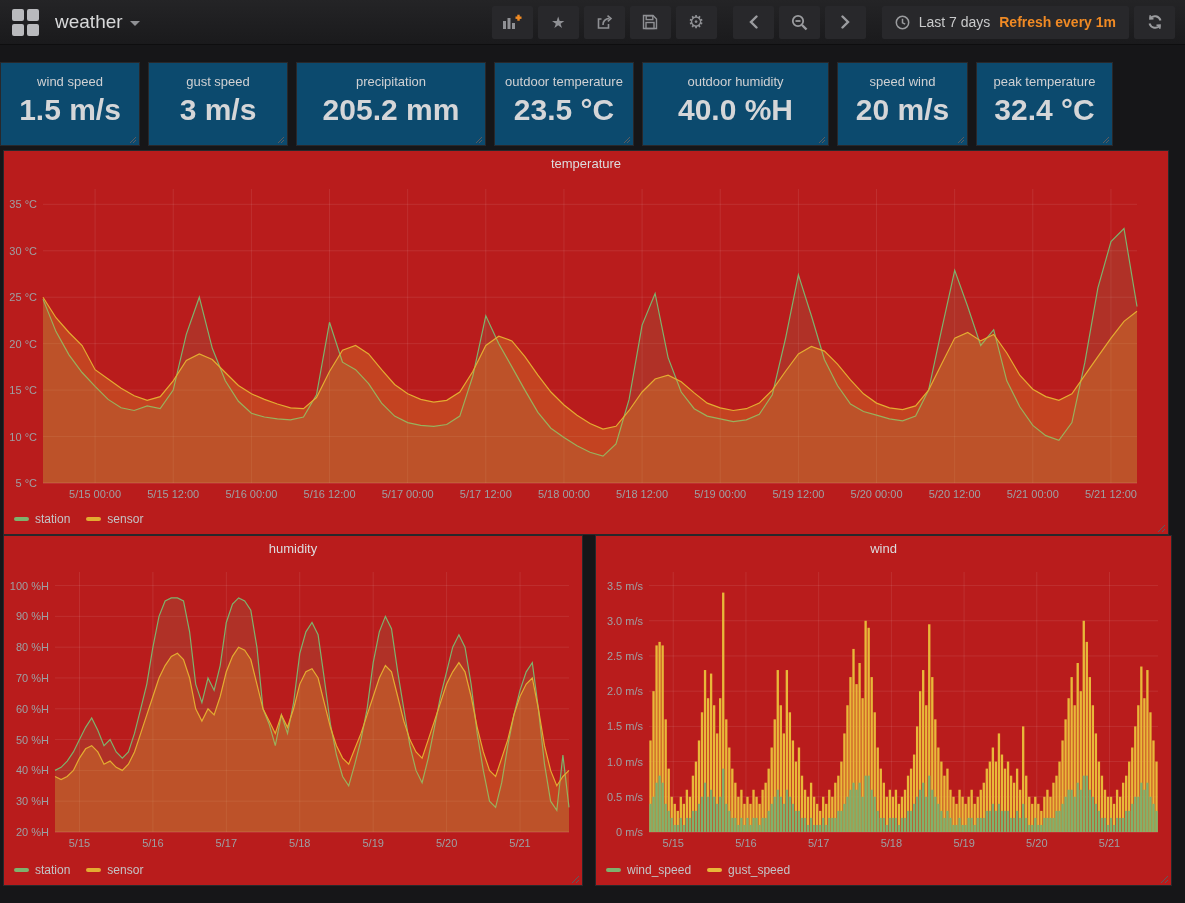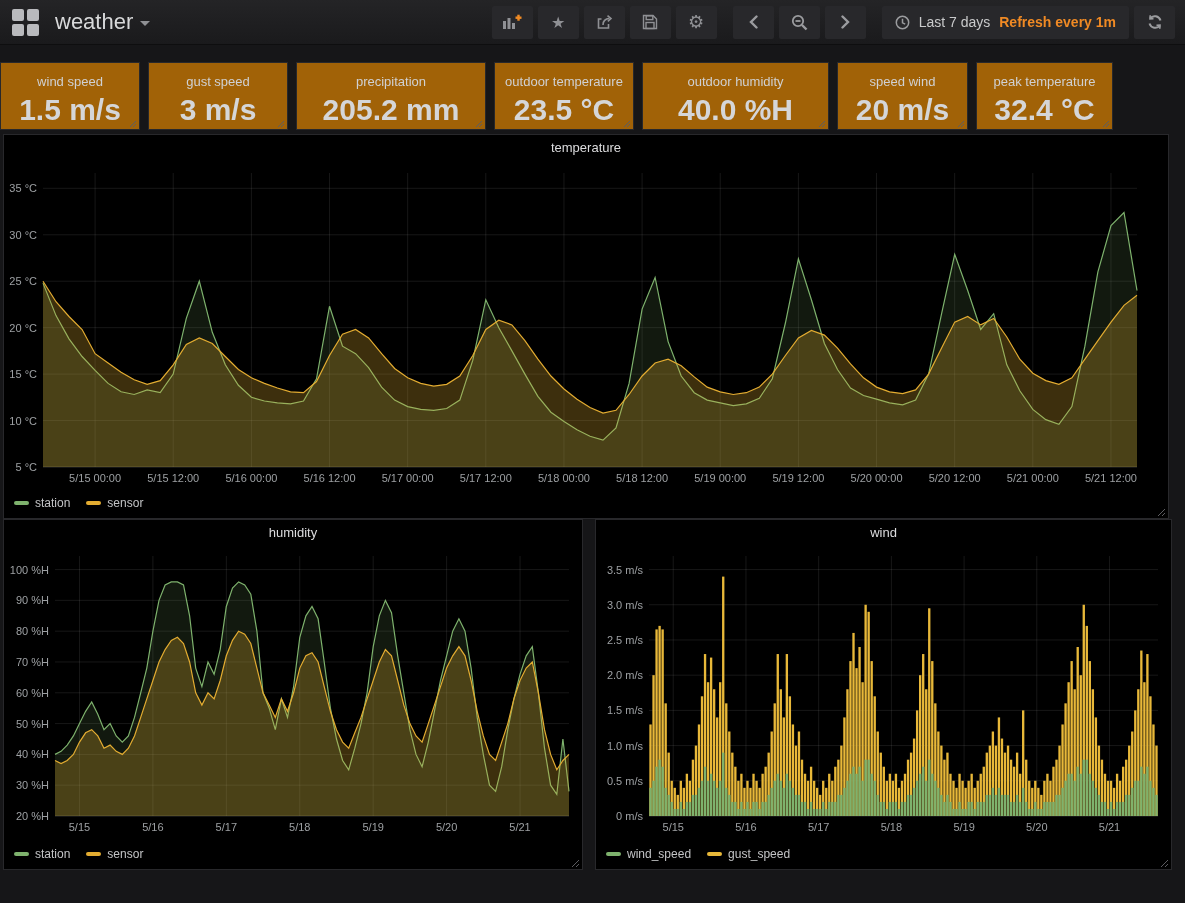--- a/index.html
+++ b/index.html
@@ -12,44 +12,44 @@
   
   .navbar {
     height:45px; display:flex; align-items:center; justify-content:space-between;
     padding:0 10px 0 12px;
     background:linear-gradient(#242426,#1a1a1c);
     border-bottom:1px solid #0e0e0f;
   }
   .nav-left { display:flex; align-items:center; }
   .logo-grid { display:grid; grid-template-columns:12px 12px; grid-template-rows:12px 12px; gap:3px; margin-right:16px; }
   .logo-grid span { background:#b9babd; border-radius:2px; }
-  .dash-title { font-size:22px; color:#d8d9da; display:flex; align-items:center; gap:7px; cursor:pointer; }
+  .dash-title { font-size:19px; color:#d8d9da; display:flex; align-items:center; gap:7px; cursor:pointer; }
   .caret { width:0; height:0; border-left:5px solid transparent; border-right:5px solid transparent; border-top:5px solid #8f9094; margin-top:3px; }
   .nav-right { display:flex; align-items:center; }
   .tb-group { display:flex; gap:5px; align-items:center; }
   .tb-btn {
     width:41px; height:33px; background:#28282b; border-radius:2px;
     display:flex; align-items:center; justify-content:center;
     color:#8f9094; cursor:pointer; font-size:16px;
   }
   .tb-btn svg { display:block; }
   .gap { margin-left:16px;justify-content:flex-end; }
   .time-btn {
     height:33px; background:#28282b; border-radius:2px; cursor:pointer;
     display:flex; align-items:center; gap:9px; padding:0 13px; font-size:14px; color:#c9cacb;
   }
   .refresh-lbl { color:#f08a24; font-weight:bold; }
   
   .content { padding:17px 3px 0 0; }
   .stats-row { display:flex; gap:8px; }
-  .stat { background:#a16207; border:1px solid #28282b; height:68px; position:relative; }
+  .stat { background:#0c4a6e; border:1px solid #28282b; height:84px; position:relative; }
   .stat-label { font-size:13px; color:#d0d1d3; text-align:center; margin-top:11px; }
   .stat-value { font-size:30px; font-weight:bold; color:#d5d6d8; text-align:center; margin-top:4px; white-space:nowrap; }
   
-  .panel { background:#000000; border:1px solid #28282b; position:relative; }
+  .panel { background:#b91c1c; border:1px solid #28282b; position:relative; }
   .temp-panel { margin-top:4px; margin-left:3px; width:1166px; height:385px; }
   .bottom-row { display:flex; gap:12px; margin-left:3px; }
   .hum-panel { width:580px; height:351px; }
   .wind-panel { width:577px; height:351px; }
   .panel-title { text-align:center; font-size:13px; color:#dcdcde; height:26px; line-height:26px; cursor:pointer; }
   .legend { display:flex; gap:16px; padding-left:10px; height:24px; font-size:12px; color:#c3c4c6; }
   .legend-item { display:flex; align-items:center; cursor:pointer; }
   .swatch { width:15px; height:4px; border-radius:2px; display:inline-block; margin-right:6px; }
   .rsz { position:absolute; right:2px; bottom:1px; }
   svg.chart { display:block; margin:0 auto; }

